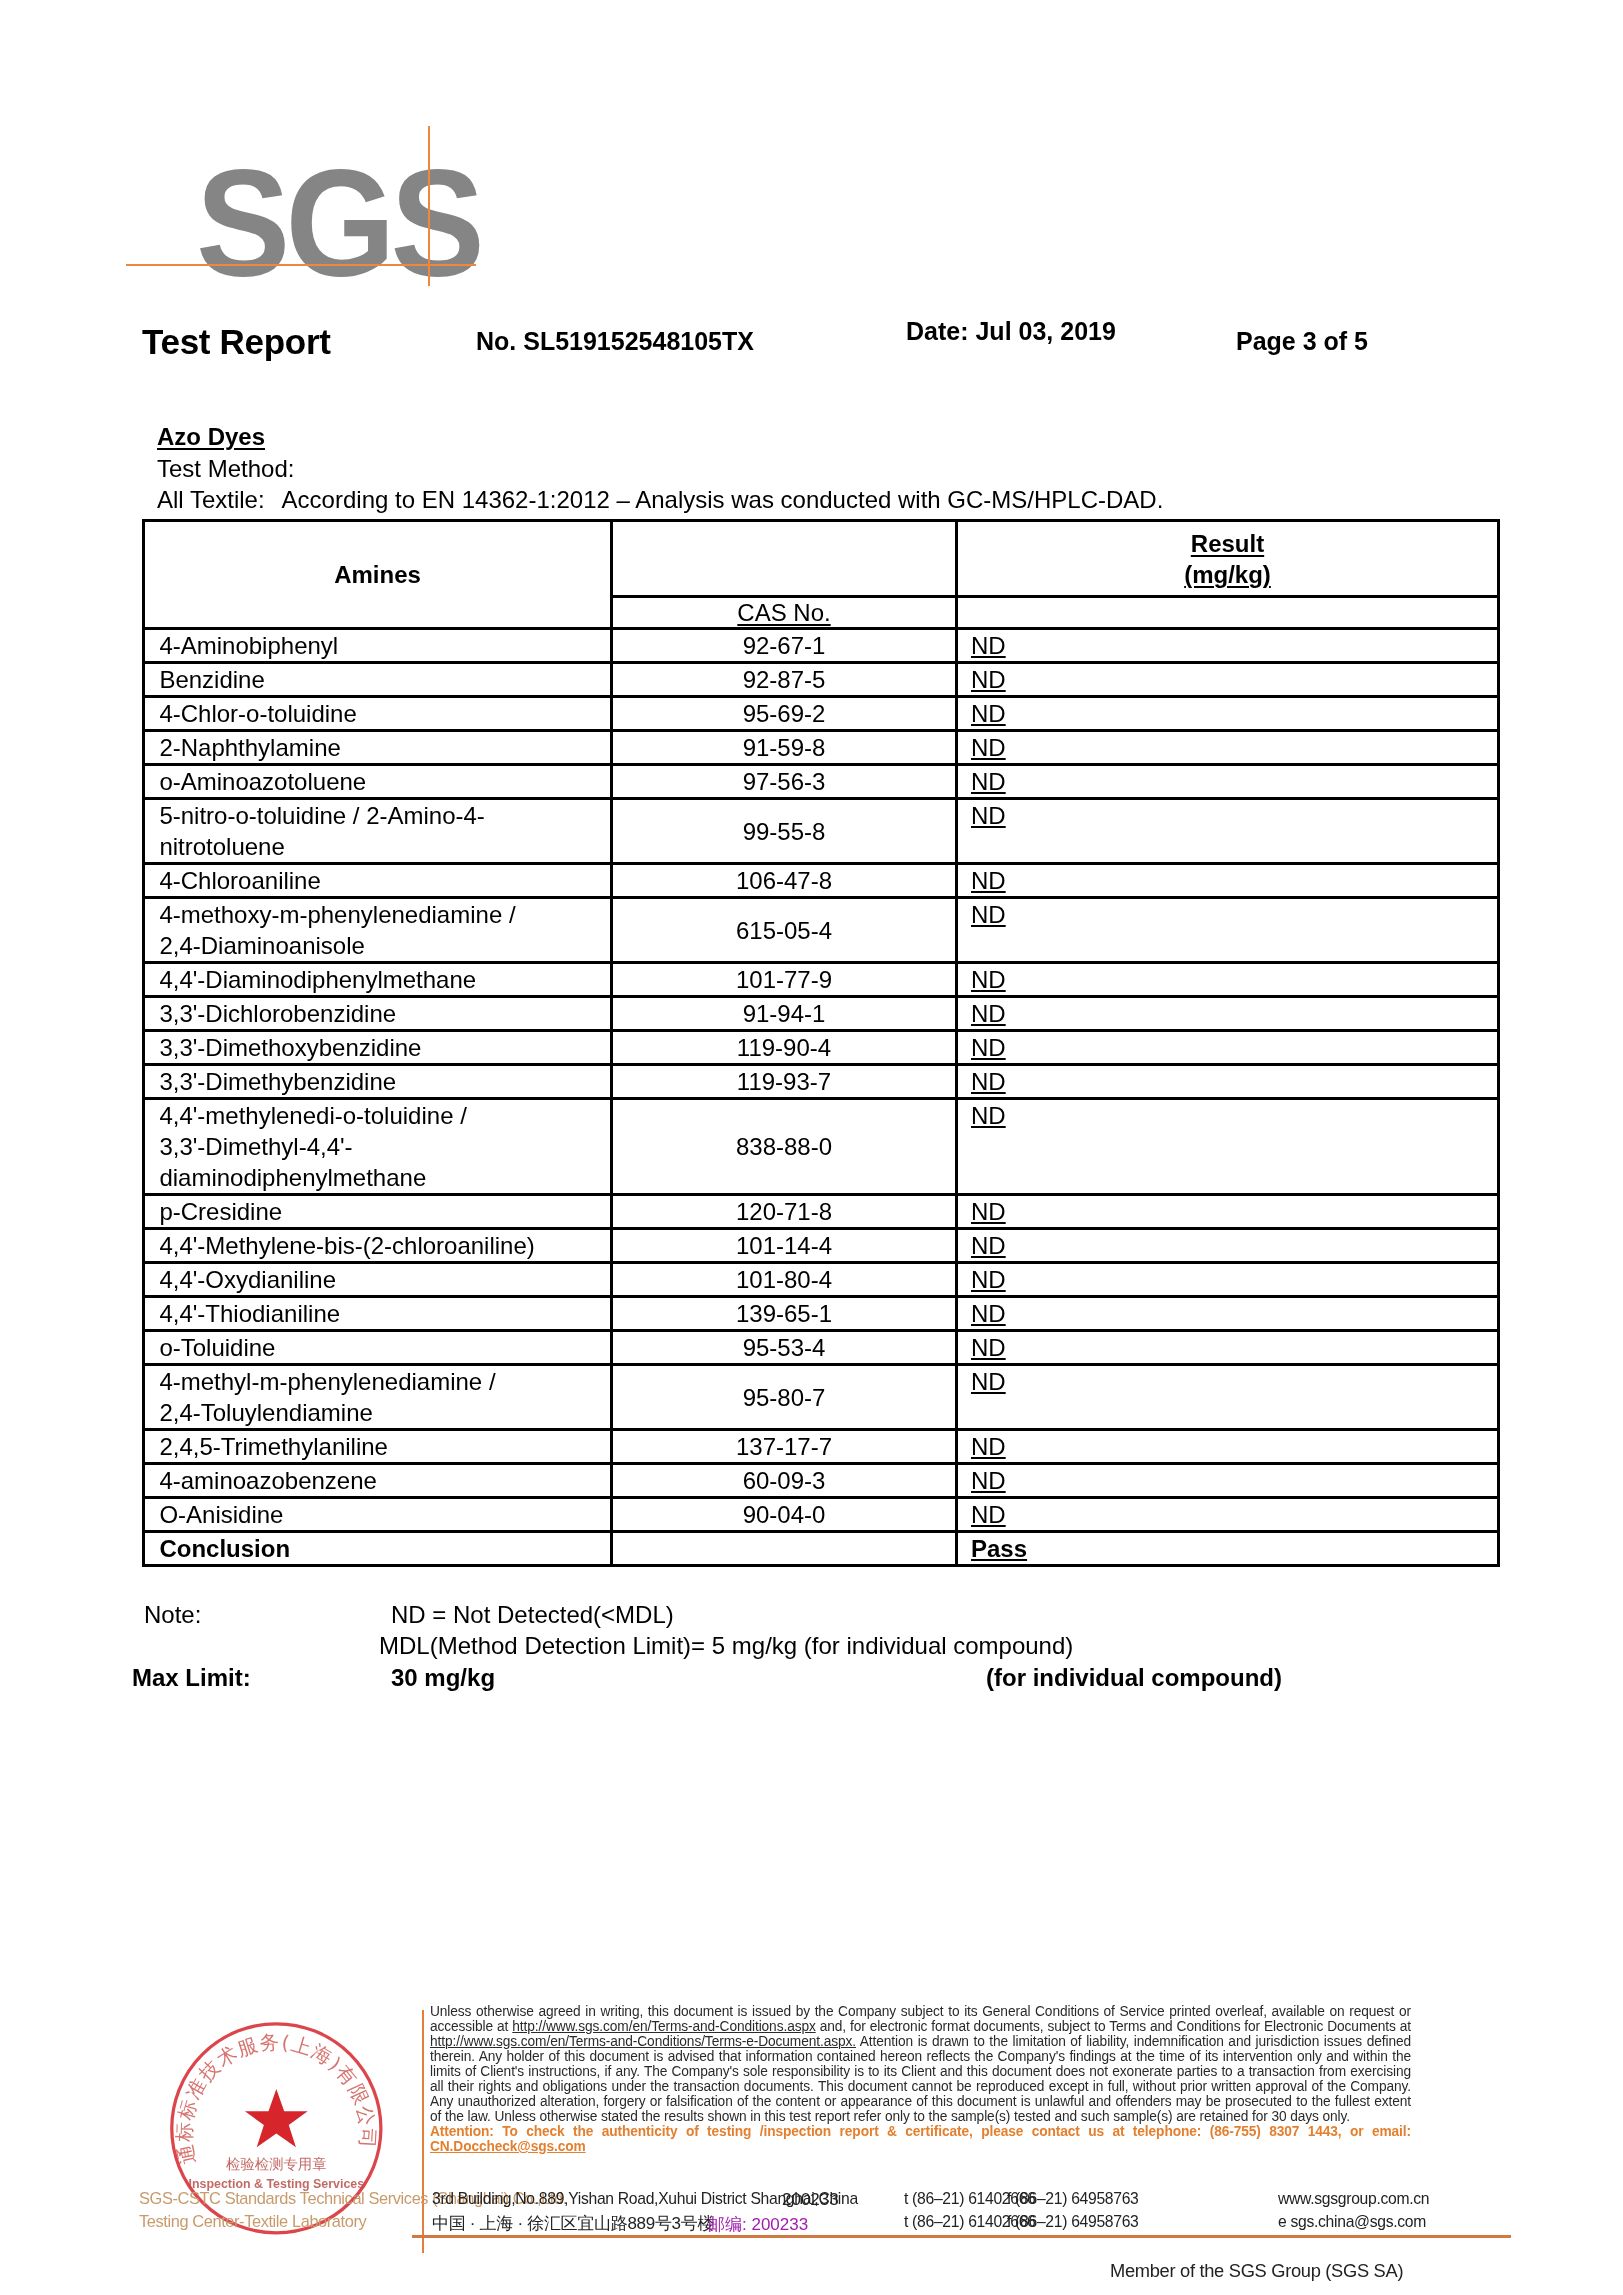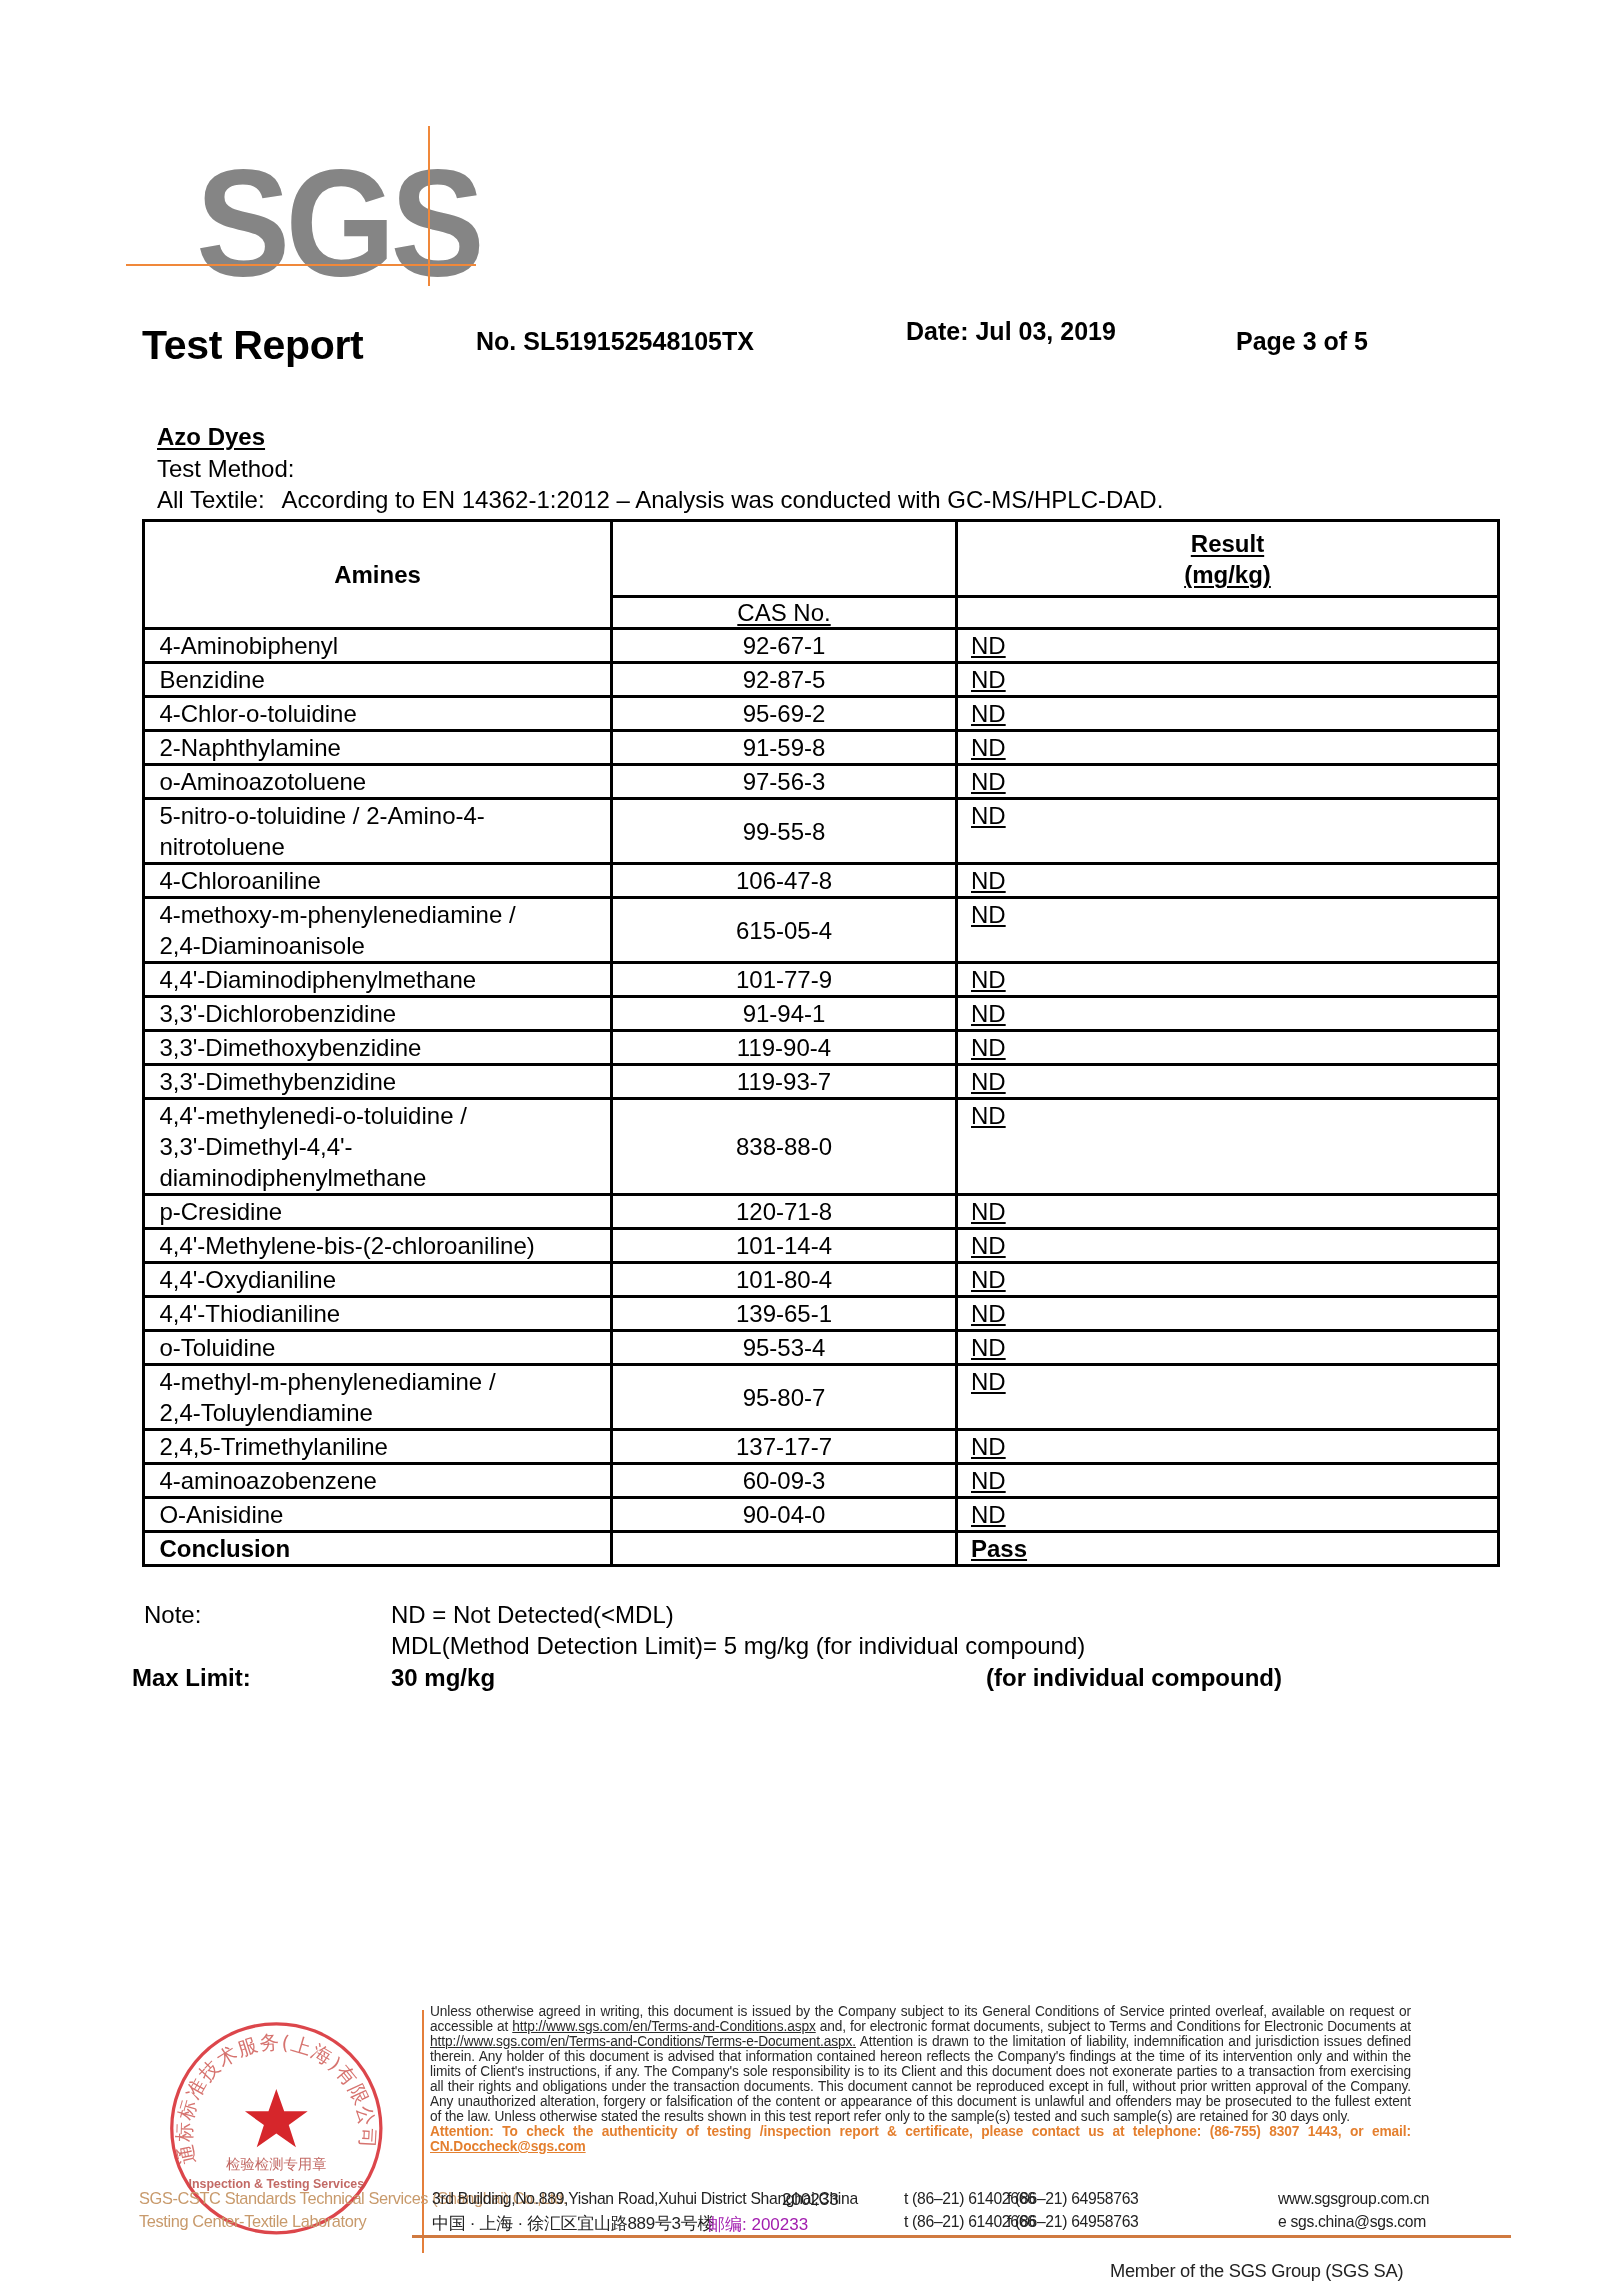--- a/index.html
+++ b/index.html
@@ -10,21 +10,21 @@
   
   #logo { left:196px; top:147px; width:236px; height:124px; }
   #logo .letters { position:absolute; left:0; top:0; font-family:"Liberation Sans", sans-serif;
         font-weight:bold; font-size:152px; line-height:152px; letter-spacing:-5.2px; color:#858585;
         transform:scaleX(0.93); transform-origin:left top; }
   #logo-hline { left:126px; top:264px; width:350px; height:2px; background:#f0883a; }
   #logo-vline { left:428px; top:126px; width:2px; height:160px; background:#f0883a; }
 
   
   .hdr { top:322px; font-weight:bold; }
-  #hdr-title { left:142px; font-size:41px; letter-spacing:-0.3px; }
+  #hdr-title { left:142px; font-size:35px; letter-spacing:-0.3px; }
   #hdr-no { left:476px; top:327px; font-size:25px; }
   #hdr-date { left:906px; top:317px; font-size:25px; }
   #hdr-page { left:1236px; top:327px; font-size:25px; }
 
   
   .sec { left:157px; font-size:24px; }
   #sec-title { top:423px; font-weight:bold; text-decoration:underline; text-decoration-thickness:2px; text-underline-offset:2.6px; }
   #sec-method { top:455px; }
   #sec-textile { top:486px; }
   #sec-textile .lbl { margin-right:17px; }
@@ -45,21 +45,21 @@
   #tbl td.name { text-align:left; padding-left:14.4px; }
   #tbl td.cas { text-align:center; }
   #tbl td.res { text-align:left; vertical-align:top;text-decoration:underline; }
   #tbl tr.single td.res { vertical-align:middle; }
   #tbl tr.concl td { font-weight:bold;margin-top:12px; }
 
   
   .note { font-size:24px; }
   #note-lbl { left:144px; top:1601px; }
   #note-l1 { left:391px; top:1601px; }
-  #note-l2 { left:391px; top:1632px; }
+  #note-l2 { left:379px; top:1632px; }
   #max-lbl { left:132px; top:1664px; font-weight:bold; }
   #max-val { left:391px; top:1664px; font-weight:bold; }
   #max-note { left:986px; top:1664px; font-weight:bold; }
 
   
   #stamp { left:160px; top:2012px; width:232px; height:232px; }
   #ft-vline { left:422px; top:2010px; width:2px; height:243px; background:#e47f3b; }
   #ft-hline { left:412px; top:2235px; width:1099px; height:3.3px; background:#d07a40; }
   #ft-legal { left:430px; top:2004px; width:1001px; font-size:14px; line-height:15px; color:#2a2a2a;
         text-align:justify; letter-spacing:-0.1px; transform:scaleX(0.98); transform-origin:left top; }

